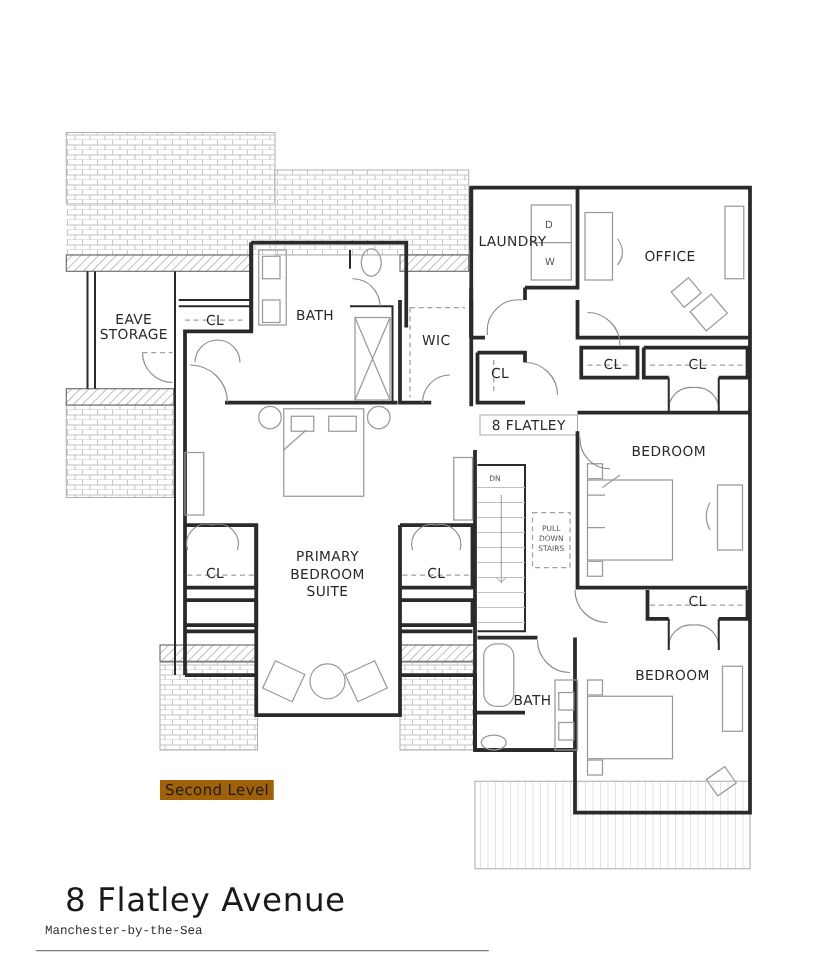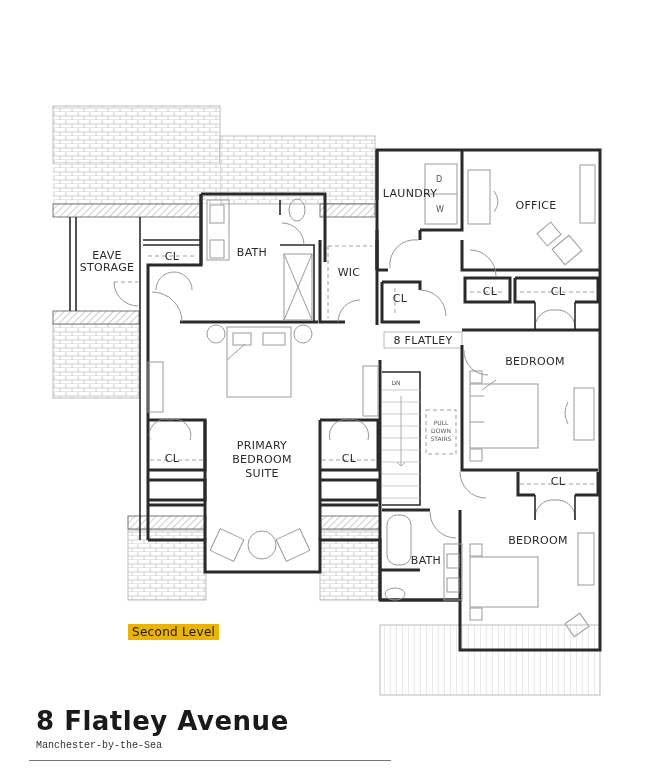--- a/index.html
+++ b/index.html
@@ -5,24 +5,24 @@
   html, body { margin: 0; padding: 0; background: #ffffff; }
   body { width: 650px; height: 768px; position: relative; overflow: hidden; font-family: "DejaVu Sans", sans-serif; }
   #plan { position: absolute; left: 0; top: 0; width: 650px; height: 768px; }
   .wall { fill: none; stroke: #2a2a2a; stroke-width: 3; }
   .wall-thin { fill: none; stroke: #2a2a2a; stroke-width: 1.6; }
   .fix { fill: none; stroke: #9a9a9a; stroke-width: 1; }
   .fixd { fill: none; stroke: #a0a0a0; stroke-width: 1; stroke-dasharray: 4 3; }
   .door { fill: none; stroke: #8a8a8a; stroke-width: 0.9; }
   .roomlbl { font-family: "DejaVu Sans", sans-serif; font-size: 11px; fill: #2a2a2a; text-anchor: middle; letter-spacing: 0.3px; }
   .small { font-size: 6px; fill: #555; text-anchor: middle; }
-  .title { position: absolute; left: 36px; top: 706px; font-family: "DejaVu Sans", sans-serif; font-size: 26px; font-weight: 700; color: #1a1a1a; letter-spacing: 0.5px; margin: 0; }
+  .title { position: absolute; left: 52px; top: 706px; font-family: "DejaVu Sans", sans-serif; font-size: 26px; font-weight: 400; color: #1a1a1a; letter-spacing: 0.5px; margin: 0; }
   .subtitle { position: absolute; left: 36px; top: 740px; font-family: Liberation Mono, monospace; font-size: 10px; color: #333; margin: 0; }
   .rule { position: absolute; left: 29px; top: 760px; width: 362px; height: 1px; background: #777; }
-  .level-badge { position: absolute; left: 128px; top: 624px; background: #eab308; color: #1a1a1a; font-family: "DejaVu Sans", sans-serif; font-size: 12px; padding: 1px 4px 1px 4px; letter-spacing: 0.3px; }
+  .level-badge { position: absolute; left: 128px; top: 624px; background: #a16207; color: #1a1a1a; font-family: "DejaVu Sans", sans-serif; font-size: 12px; padding: 1px 4px 1px 4px; letter-spacing: 0.3px; }
 </style>
 </head>
 <body>
 
 <svg id="plan" viewBox="0 0 650 768" xmlns="http://www.w3.org/2000/svg">
   <defs>
     <pattern id="shingle" width="12" height="8" patternUnits="userSpaceOnUse">
       <rect width="12" height="8" fill="#ffffff"></rect>
       <path d="M0 8 H12 M6 0 V4 M0 4 H12 M0 4 V8 M12 4 V8" stroke="#c4c4c4" stroke-width="0.8" fill="none"></path>
     </pattern>

